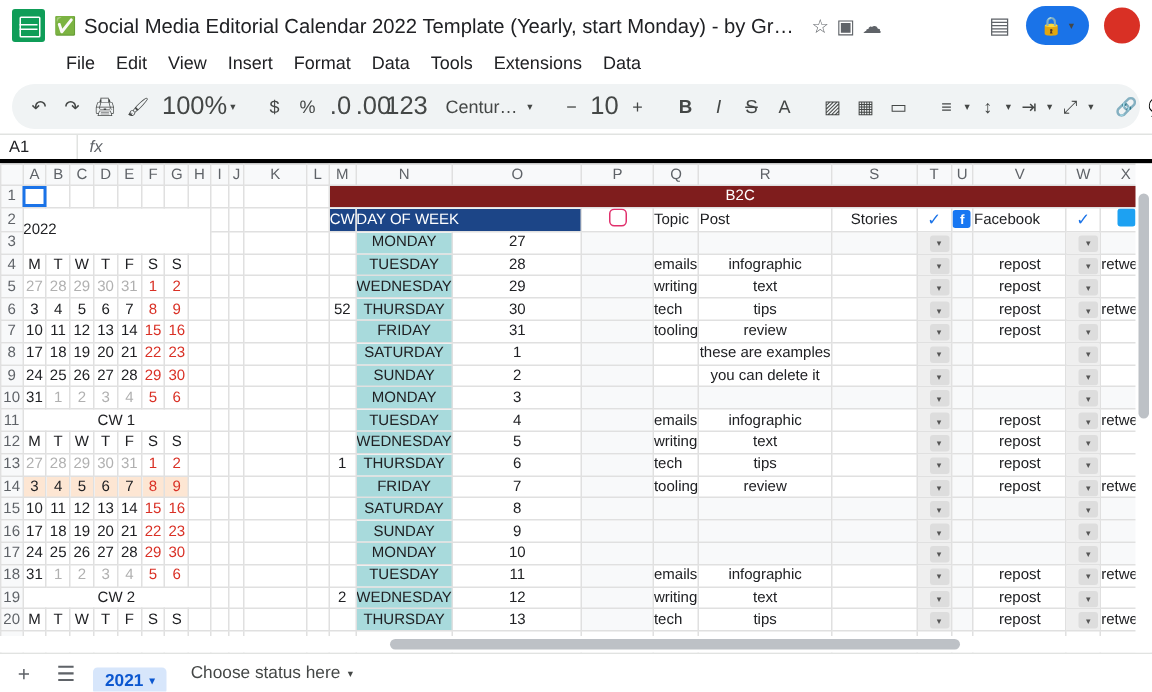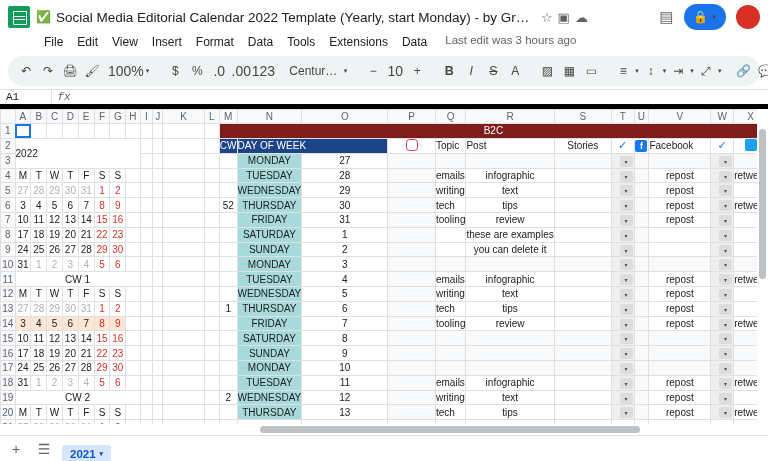--- a/index.html
+++ b/index.html
@@ -47,31 +47,31 @@
   .menubar .mi { padding:1px 6px; border-radius:3px; cursor:default; }
   .menu-status { margin-left:10px; font-size:11.5px; color:#5f6368; }
 
   
   .toolbar {
     height:30px; margin:2px 8px 0 8px; display:flex; align-items:center; gap:2px;
     background:#f0f3f4; border-radius:16px; padding:0 8px; font-size:12px; color:#444746;
   }
   .tb-item { min-width:20px; height:22px; display:flex; align-items:center; justify-content:center; padding:0 3px; border-radius:3px; }
   .tb-sep { width:1px; height:16px; background:#c7c7c7; margin:0 4px; }
-  .tb-text { font-size:14px; }
+  .tb-text { font-size:17px; }
   .tb-zoom { display:flex; align-items:center; gap:2px; padding:0 4px; }
   .tb-font { display:flex; align-items:center; gap:3px; padding:0 4px; width:66px; }
   .tb-font span:first-child { overflow:hidden; text-overflow:ellipsis; white-space:nowrap; }
   .caret { font-size:7px; color:#444746; }
   .bold { font-weight:bold; font-size:12.5px; }
   .ital { font-style:italic; font-size:12.5px; }
   .strike { text-decoration:line-through; font-size:12.5px; }
 
   
-  .formulabar { height:20px; display:flex; align-items:center; border-bottom:5px solid #000000; border-top:1px solid #e1e3e1; margin-top:3px;font-family:Liberation Mono, monospace; }
+  .formulabar { height:20px; display:flex; align-items:center; border-bottom:3px solid #000000; border-top:1px solid #e1e3e1; margin-top:3px; }
   .namebox { width:52px; padding-left:6px; font-size:11px; color:#202124; border-right:1px solid #e1e3e1; height:100%; display:flex; align-items:center; }
   .fx { width:24px; text-align:center; color:#5f6368; font-style:italic; font-size:11px; }
   .fcontent { flex:1; }
 
   
   .gridwrap { flex:1; position:relative; overflow:hidden; background:#fff; }
   table.grid { border-collapse:collapse; table-layout:fixed; }
   .grid td, .grid th { border:1px solid #e0e0e0; padding:0; font-size:10px; font-weight:normal; overflow:hidden; white-space:nowrap; }
   .colhdr { height:14px; background:#f8f9fa; color:#5f6368; text-align:center; font-size:10px; border:1px solid #dadce0; }
   .rowhdr { width:16px; background:#f8f9fa; color:#5f6368; text-align:center; font-size:9.5px; border:1px solid #dadce0; }
@@ -140,21 +140,20 @@
   <div class="menubar">
     <span class="mi">File</span>
     <span class="mi">Edit</span>
     <span class="mi">View</span>
     <span class="mi">Insert</span>
     <span class="mi">Format</span>
     <span class="mi">Data</span>
     <span class="mi">Tools</span>
     <span class="mi">Extensions</span>
     <span class="mi">Data</span>
-    <span class="menu-status">Last edit was 3 hours ago</span>
   </div>
 
   <div class="toolbar">
     <span class="tb-item">↶</span>
     <span class="tb-item">↷</span>
     <span class="tb-item">🖨</span>
     <span class="tb-item">🖌</span>
     <span class="tb-zoom">
       <span class="tb-text">100%</span>
       <span class="caret">▾</span>
@@ -870,15 +869,19 @@
       </div>
   </div>
 
   <div class="bottombar">
     <div class="bb-icon">+</div>
     <div class="bb-icon">☰</div>
     <div class="sheet-tab">
       <span>2021</span>
       <span class="tab-caret">▾</span>
     </div>
+    <div class="sheet-tab2">
+      <span>Choose status here</span>
+      <span class="tab-caret">▾</span>
+    </div>
   </div>
 
 </div>
 
 </body></html>

